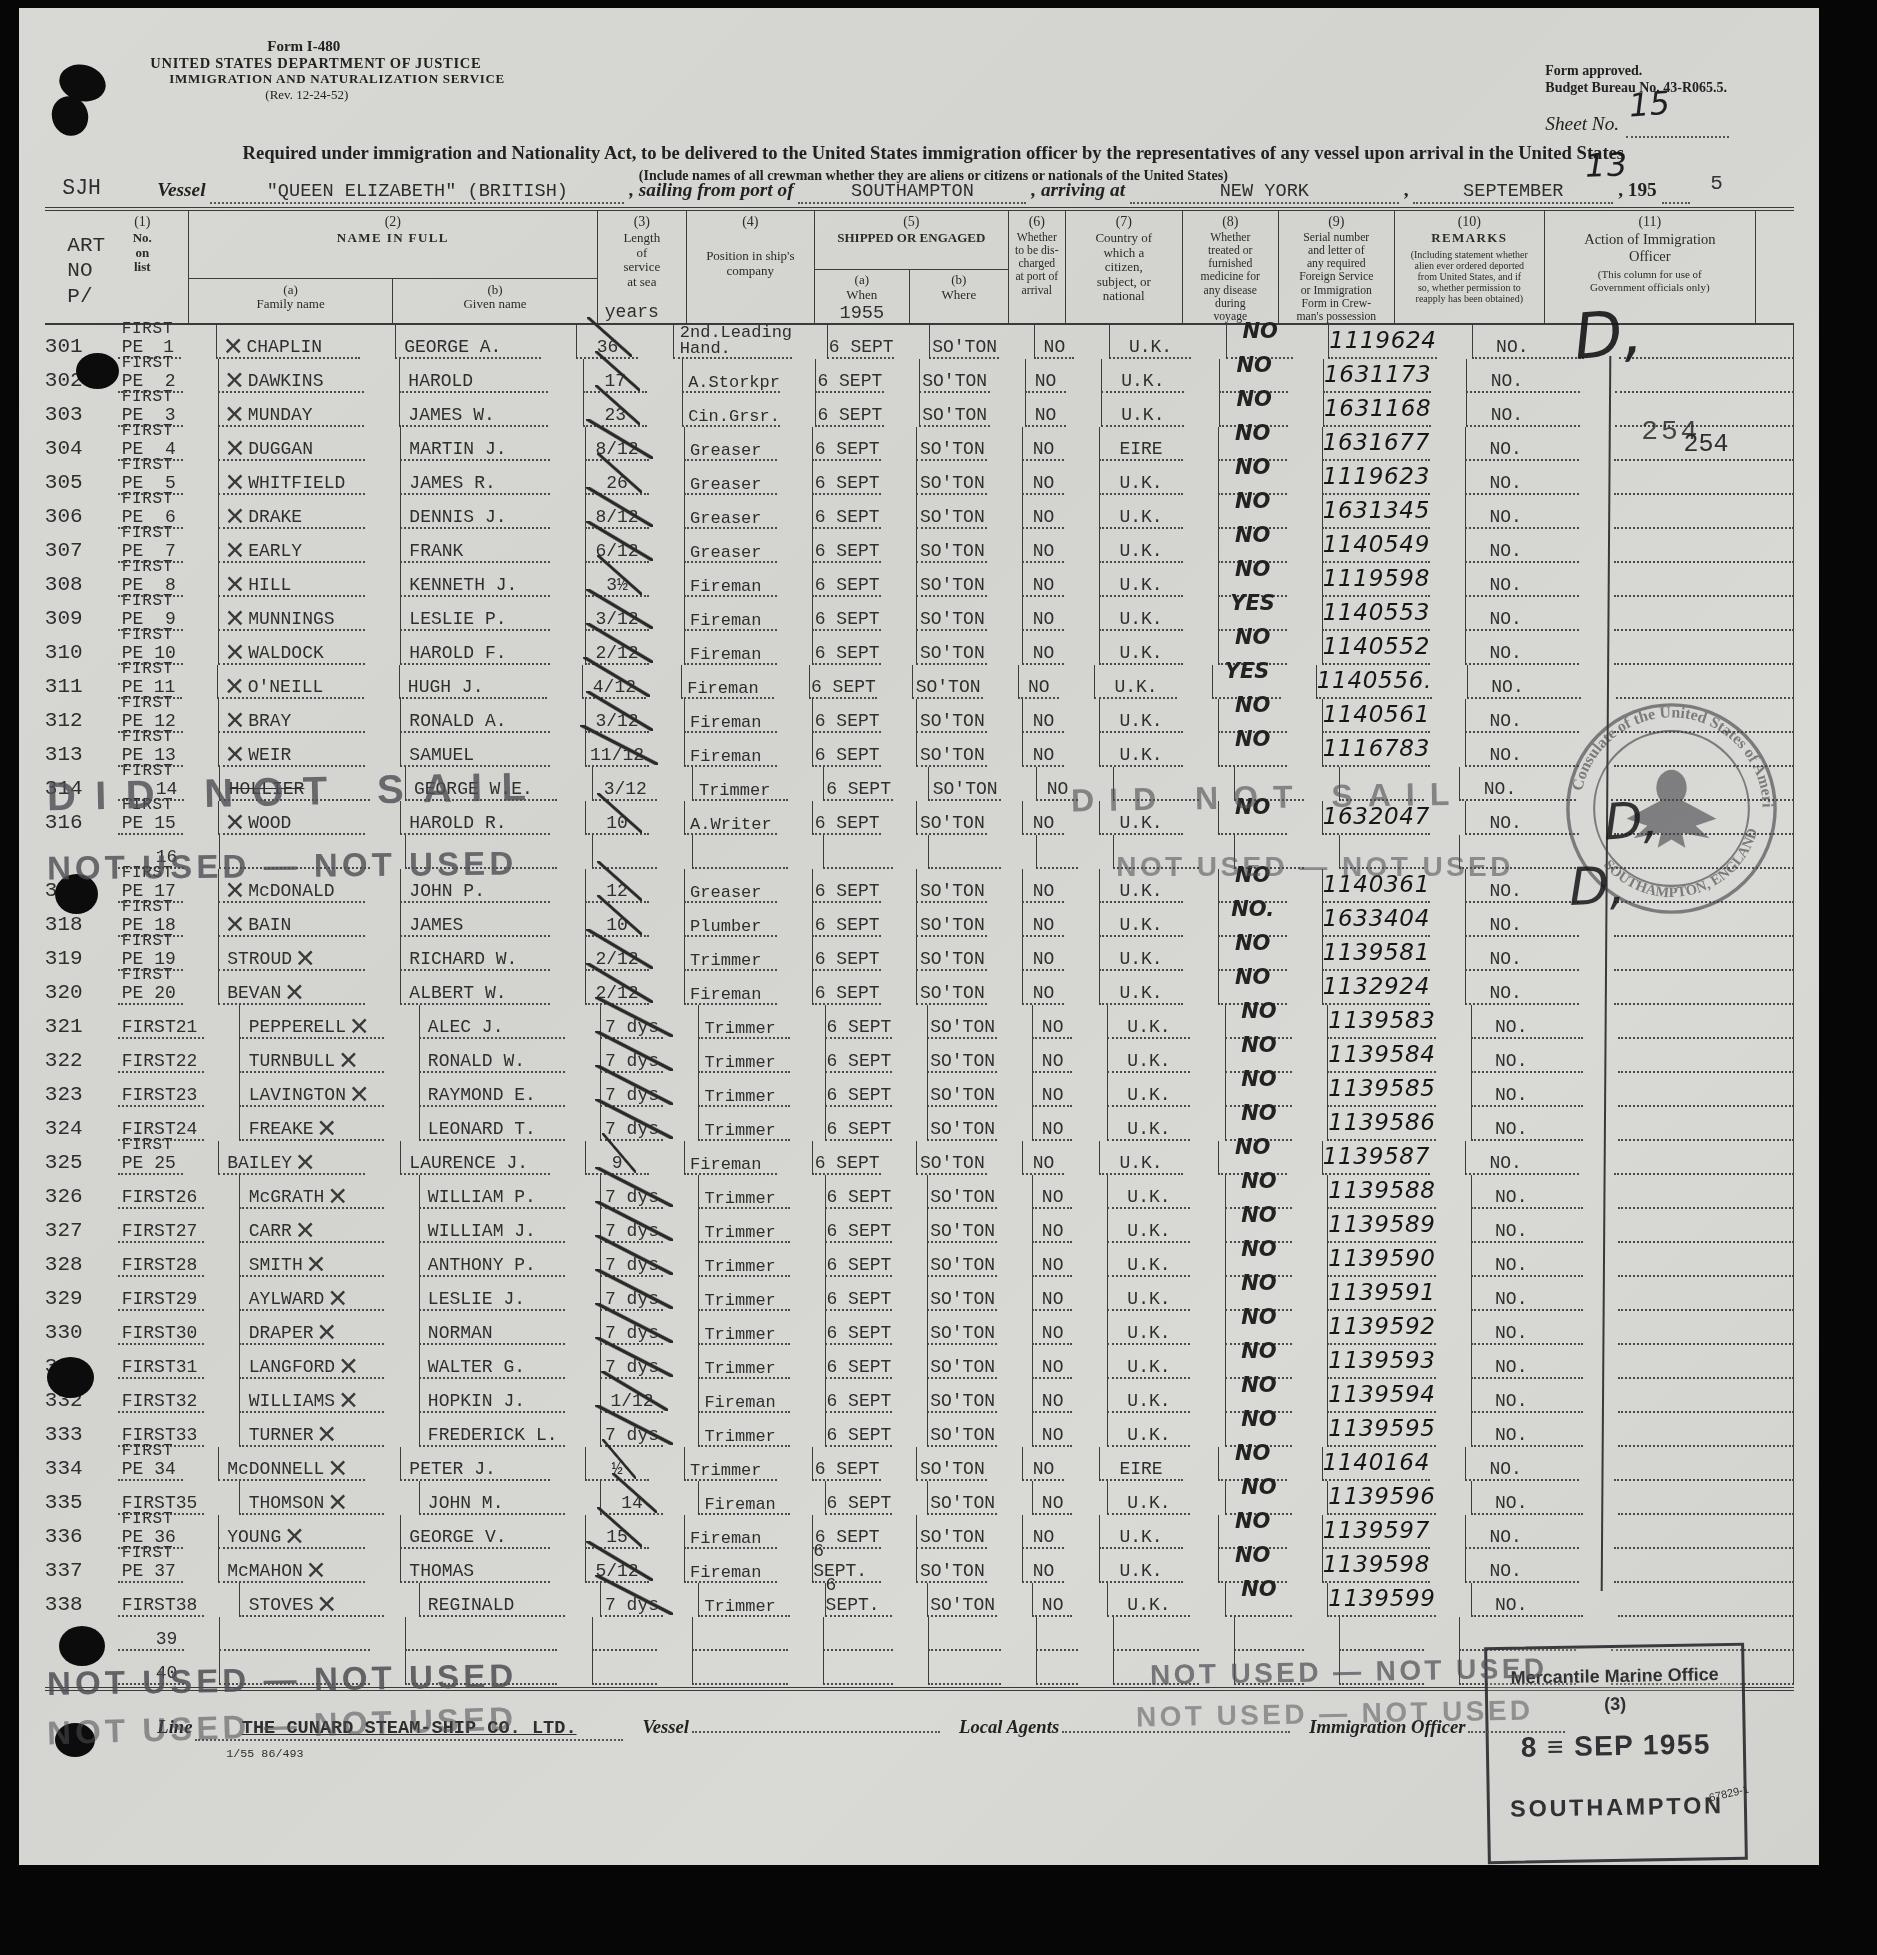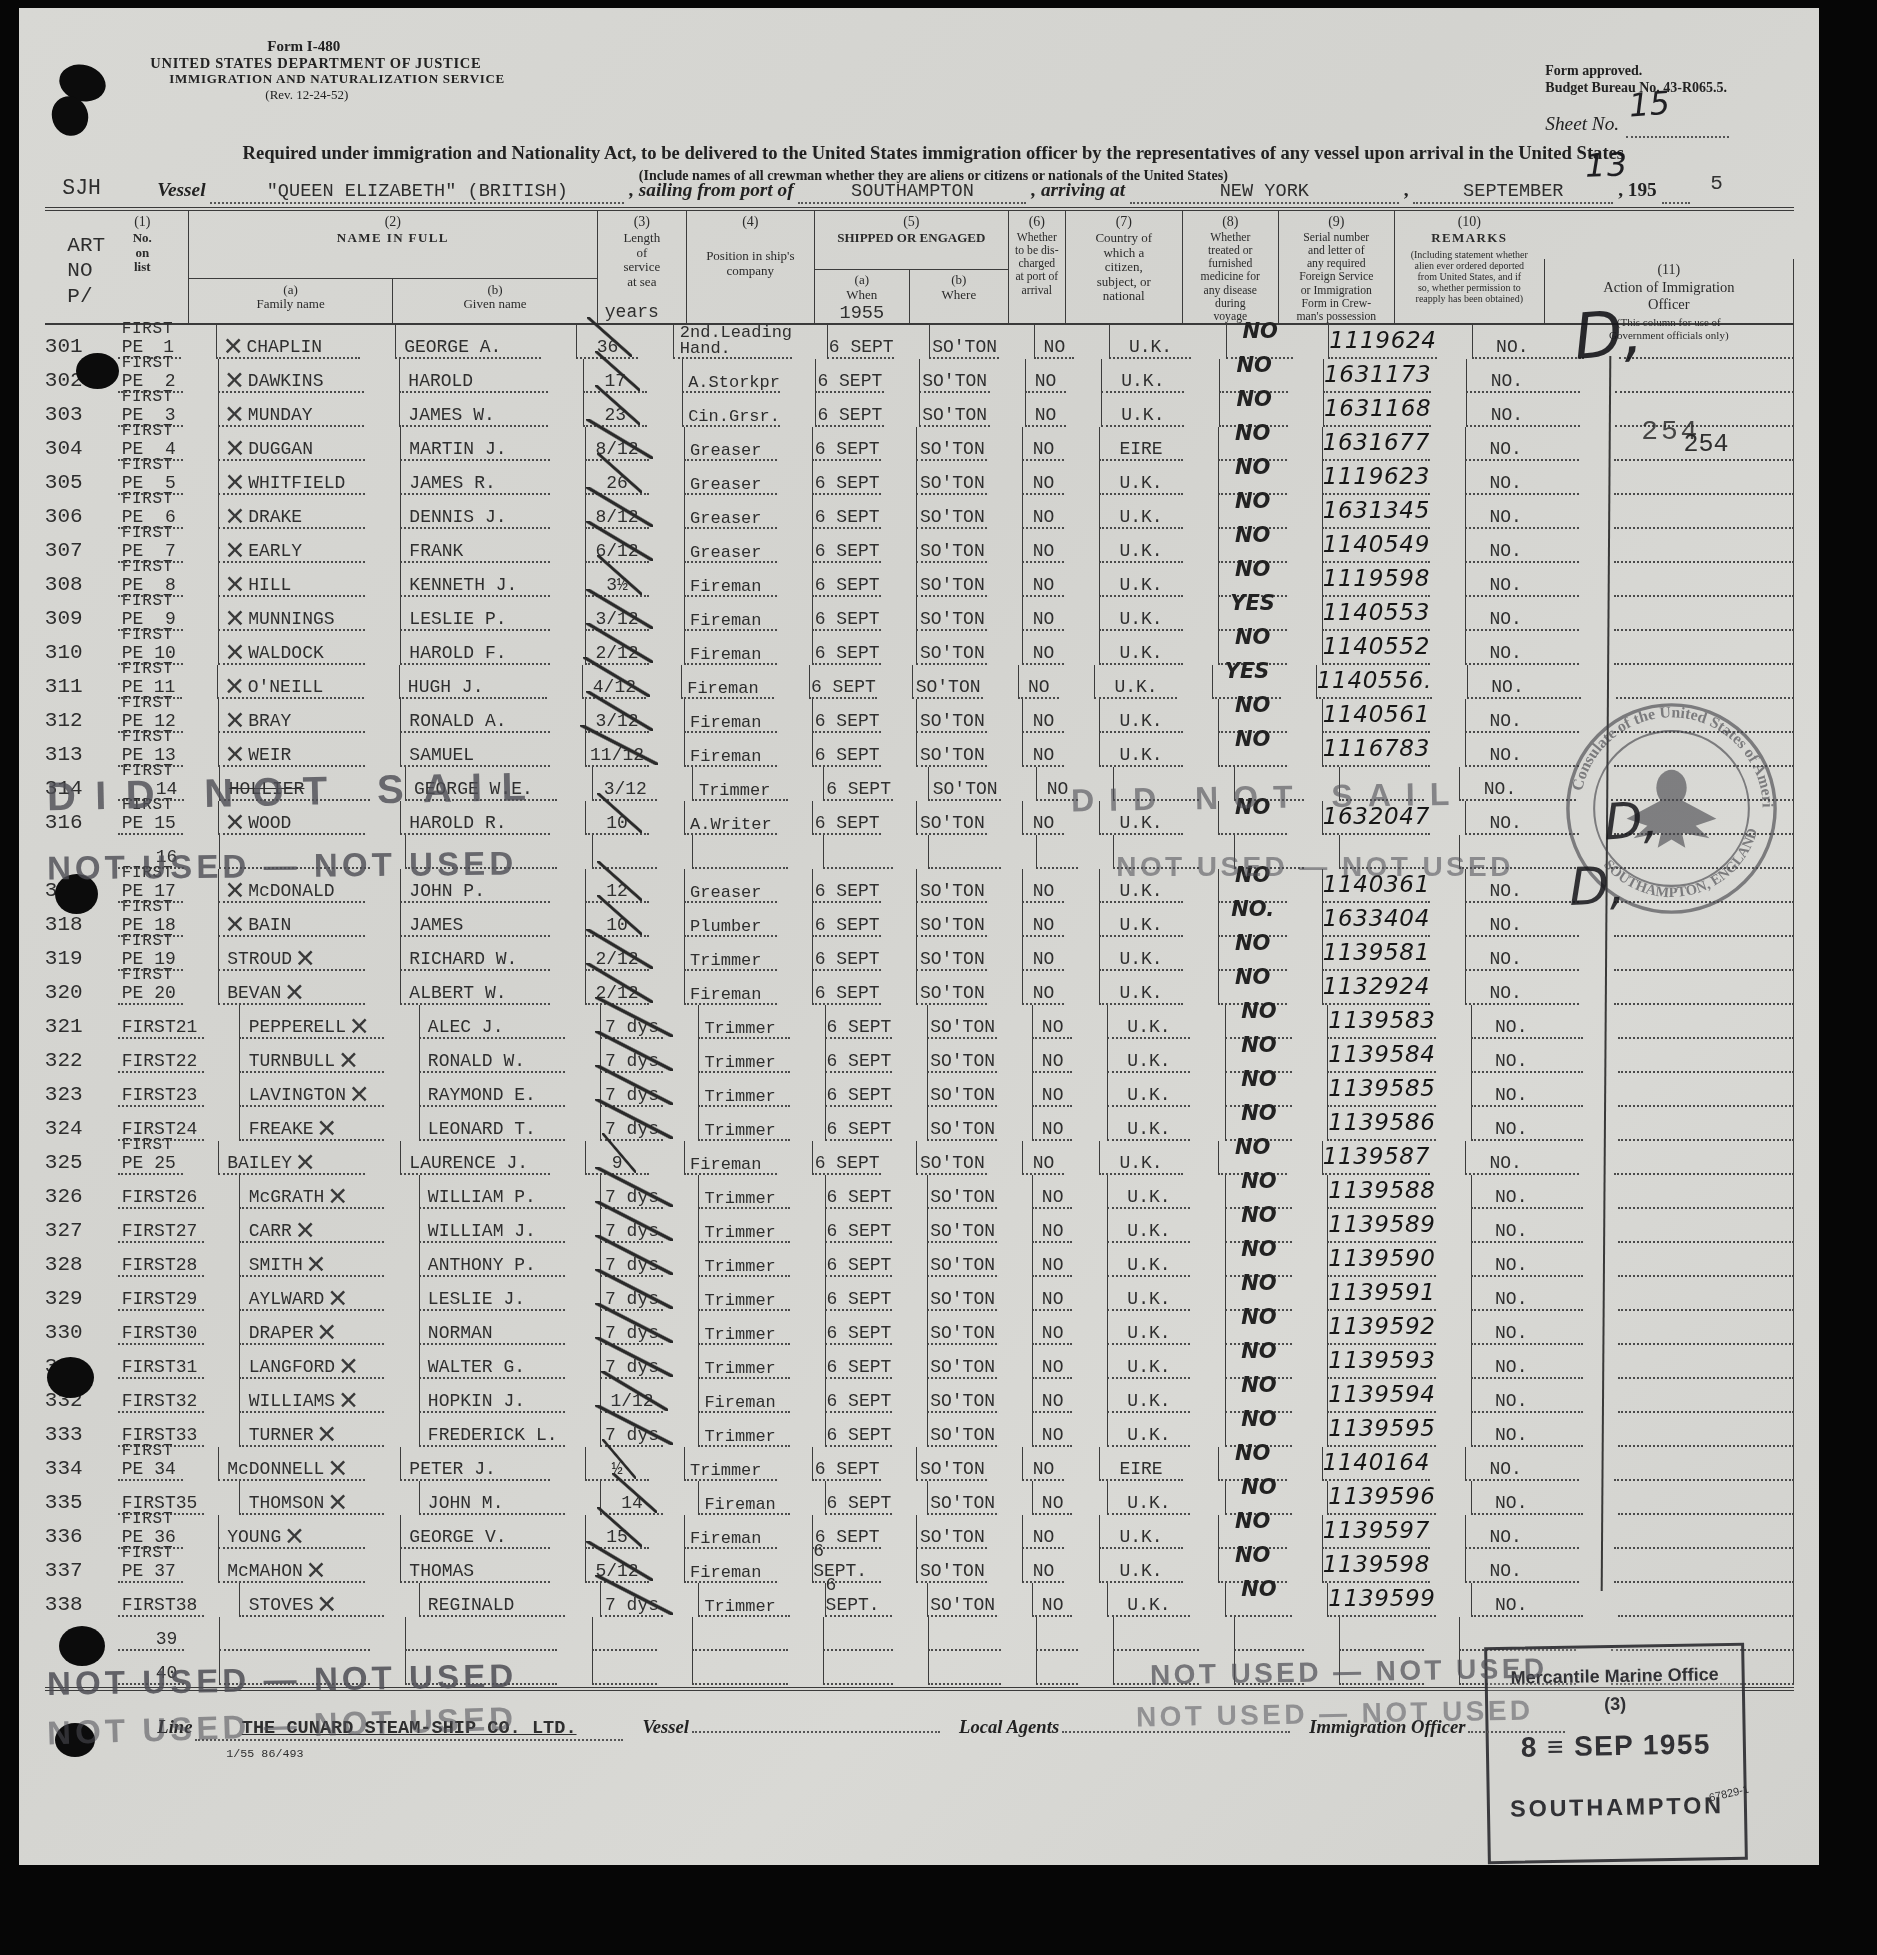--- a/index.html
+++ b/index.html
@@ -154,21 +154,21 @@
 any required
 Foreign Service
 or Immigration
 Form in Crew-
 man's possession</span></div>
       <div class="hc bl" style="width:150px;"><span class="num">(10)</span><span class="b" style="letter-spacing:1.4px;">REMARKS</span><div class="pre" style="font-size:10px;margin-top:2.8px;">(Including statement whether
 alien ever ordered deported
 from United States, and if
 so, whether permission to
 reapply has been obtained)</div></div>
-      <div class="hc" style="width:250px;border-left:1.4px solid #3c3c3c;border-right:1.4px solid #3c3c3c;margin-top:48px;"><span class="num">(11)</span><span class="pre" style="font-size:14.5px;">Action of Immigration
+      <div class="hc" style="width:212px;border-left:1.4px solid #3c3c3c;border-right:1.4px solid #3c3c3c;"><span class="num">(11)</span><span class="pre" style="font-size:14.5px;">Action of Immigration
 Officer</span><div class="pre" style="font-size:11px;margin-top:4.1px;">(This column for use of
 Government officials only)</div></div>
     </div>
     <div id="rows">
     <div class="row">
       <div class="c m mono">301</div>
       <div class="c cls mono dot">
         <span class="t">FIRST</span>
         <span class="main">
               <span>PE</span>

